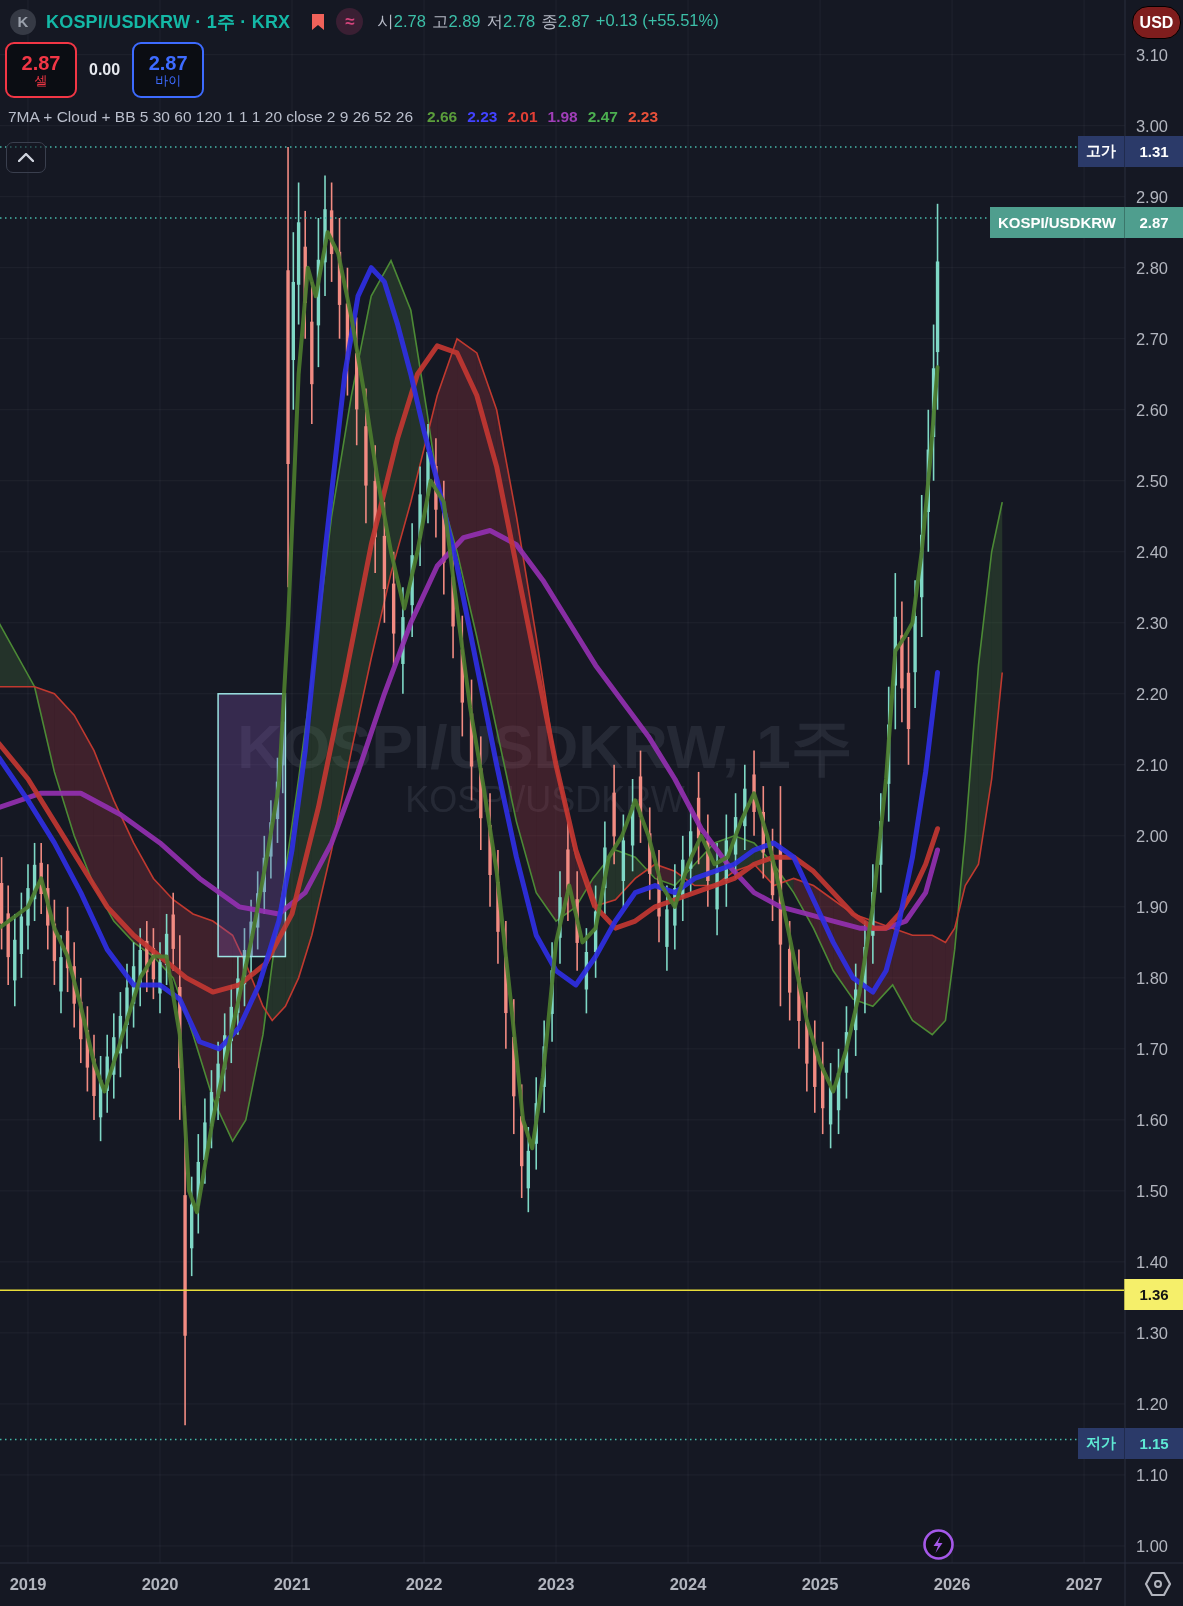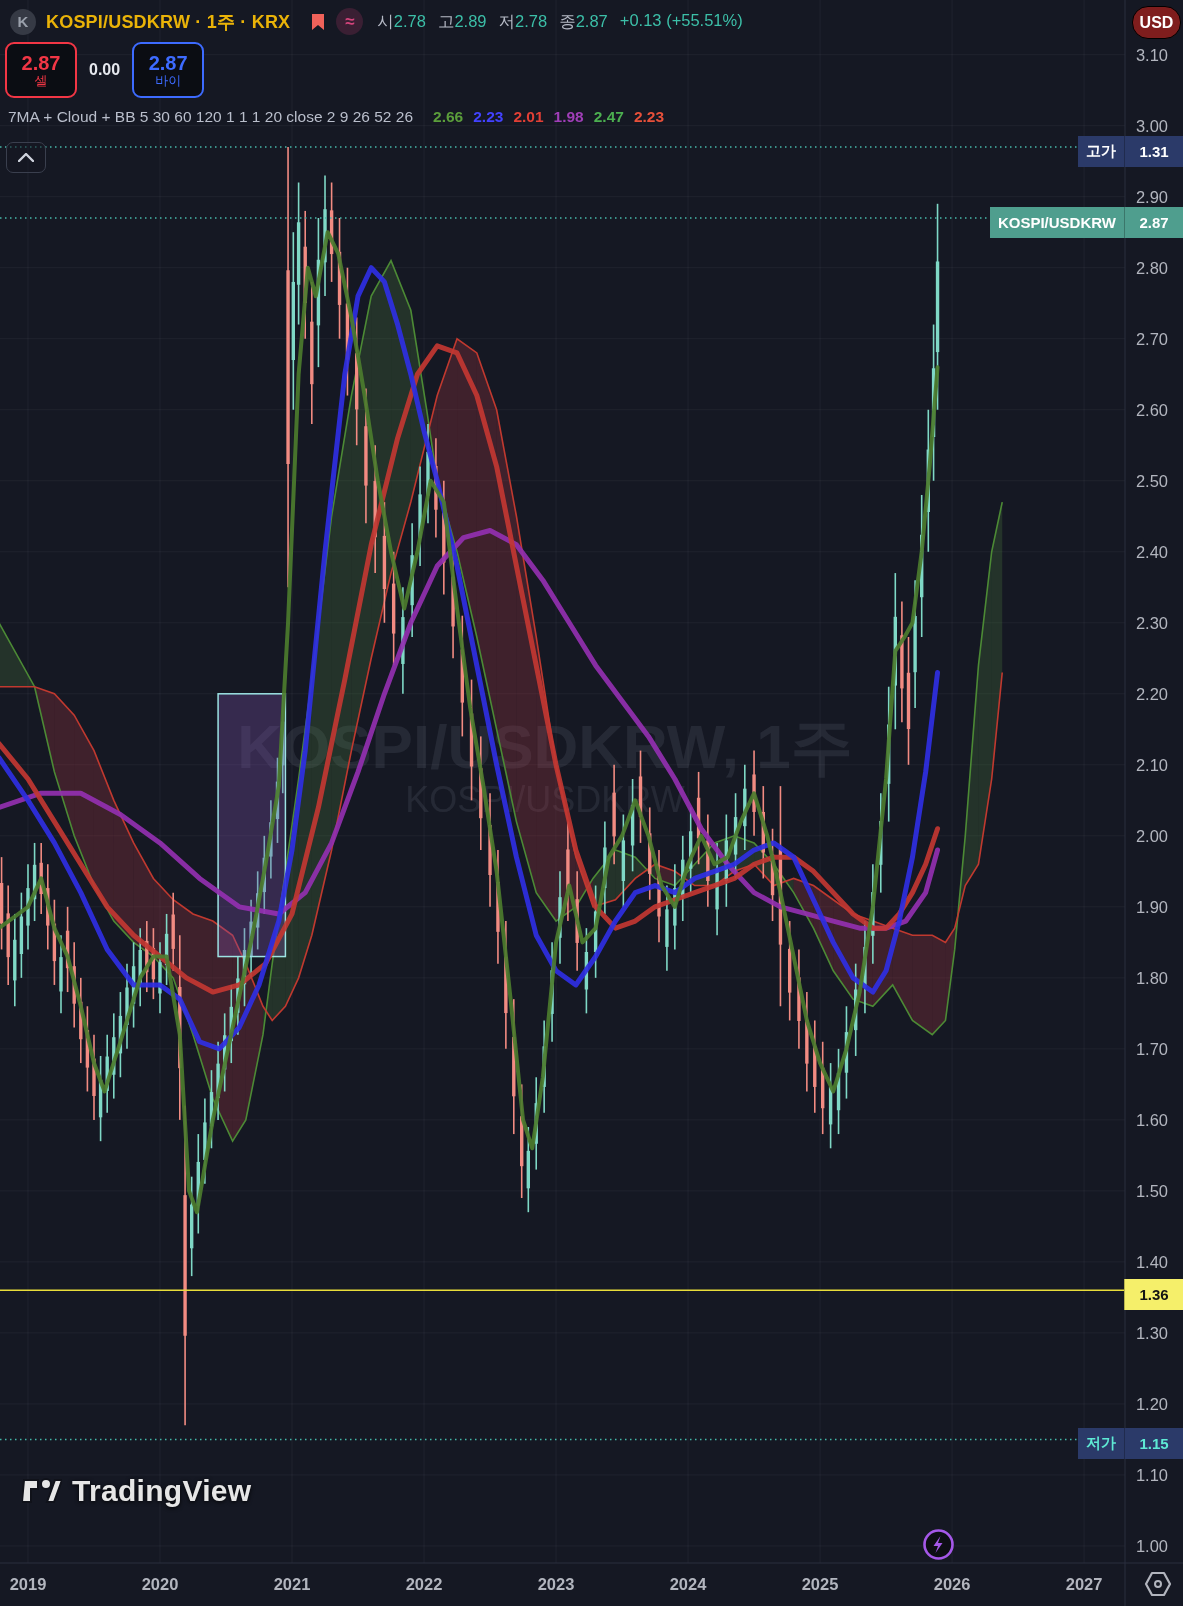--- a/index.html
+++ b/index.html
@@ -3,38 +3,38 @@
 <meta charset="utf-8">
 <style>
   html,body{margin:0;padding:0;background:#151823;}
   body{font-family:"Liberation Sans",sans-serif;-webkit-font-smoothing:antialiased;}
   #stage{position:relative;width:1183px;height:1606px;background:#151823;overflow:hidden;}
   #plot-svg{position:absolute;left:0;top:0;}
   
   .hdr{position:absolute;left:10px;top:8px;display:flex;align-items:center;gap:10px;z-index:30;}
   .sym-badge{width:26px;height:26px;border-radius:50%;background:#363a45;color:#9aa0ab;
     font-size:15px;font-weight:700;display:flex;align-items:center;justify-content:center;}
-  .sym-title{color:#eab308;font-size:18px;font-weight:700;letter-spacing:.2px;}
+  .sym-title{color:#14b8a6;font-size:18px;font-weight:700;letter-spacing:.2px;}
   .flag{width:20px;height:20px;margin-left:6px;}
   .ideas-badge{width:27px;height:27px;border-radius:50%;background:#3a1f33;color:#d4447c;
     font-size:17px;font-weight:700;display:flex;align-items:center;justify-content:center;}
-  .ohlc{display:flex;gap:12px;font-size:16.5px;margin-left:4px;}
+  .ohlc{display:flex;gap:6px;font-size:16.5px;margin-left:4px;}
   .ohlc .lbl{color:#b6bac6;}
   .ohlc .val{color:#3cbfa8;font-weight:500;}
   
   .trade{position:absolute;left:5px;top:42px;display:flex;align-items:center;gap:12px;z-index:30;}
   .tbtn{width:68px;height:52px;border-radius:9px;background:#0b0d13;display:flex;flex-direction:column;
     align-items:center;justify-content:center;cursor:pointer;line-height:1.1;}
   .tbtn .p{font-size:20px;font-weight:700;}
   .tbtn .l{font-size:13px;}
   .sell{border:2px solid #f23645;color:#f23645;}
   .buy{border:2px solid #3d6bff;color:#3d6bff;}
   .spread{color:#e6e8ee;font-size:16px;font-weight:600;text-align:center;}
   
-  .ind{position:absolute;left:8px;top:108px;display:flex;align-items:center;gap:20px;z-index:30;
+  .ind{position:absolute;left:8px;top:108px;display:flex;align-items:center;gap:14px;z-index:30;
     font-size:15.5px;}
   .ind .t{color:#b9becb;}
   .ind .v{font-weight:600;}
   
   .chev{position:absolute;left:6px;top:142px;width:38px;height:29px;border:1px solid #3a3f4e;
     border-radius:7px;display:flex;align-items:center;justify-content:center;z-index:30;
     background:rgba(21,24,35,.55);cursor:pointer;}
   
   .usd{position:absolute;left:1132px;top:6px;width:47px;height:31px;background:#7f1d1d;
     border:1px solid #000;border-radius:16px;color:#fff;font-size:16px;font-weight:700;
@@ -496,30 +496,20 @@
       </div>
       <div class="pill" style="top: 1279.31px; background: rgb(245, 239, 106); color: rgb(20, 20, 20); margin-left: 28px;">
         <div class="val">1.36</div>
       </div>
       <div class="pill" style="top: 1428.44px; background: rgb(43, 58, 105); color: #5eead4;">
         <div class="name">저가</div>
         <div class="val">1.15</div>
       </div>
     </div>
 
-  <div class="tvlogo">
-    <svg width="40" height="34" viewBox="0 0 40 34">
-      <g fill="#e6e6e6" stroke="#10121a" stroke-width="2">
-        <path d="M2 6 h14 v9 h-7 v13 h-9 z"></path>
-        <circle cx="24" cy="10" r="5"></circle>
-        <path d="M25 28 l8 -22 h7 l-8 22 z"></path>
-      </g>
-    </svg>
-    <div class="txt">TradingView</div>
-  </div>
 
   <svg class="zap" viewBox="0 0 33 33">
     <circle cx="16.5" cy="16.5" r="14" fill="#0d0e14" stroke="#a558e8" stroke-width="2.6"></circle>
     <path d="M18.5 8 l-7 10 h4.5 l-2.5 7 7 -10 h-4.5 z" fill="#a558e8"></path>
   </svg>
 
   <svg class="hexbtn" viewBox="0 0 30 28">
     <polygon points="9,3 21,3 27,14 21,25 9,25 3,14" fill="none" stroke="#b2b5be" stroke-width="2.2" stroke-linejoin="round"></polygon>
     <circle cx="15" cy="14" r="3" fill="none" stroke="#b2b5be" stroke-width="2"></circle>
   </svg>

